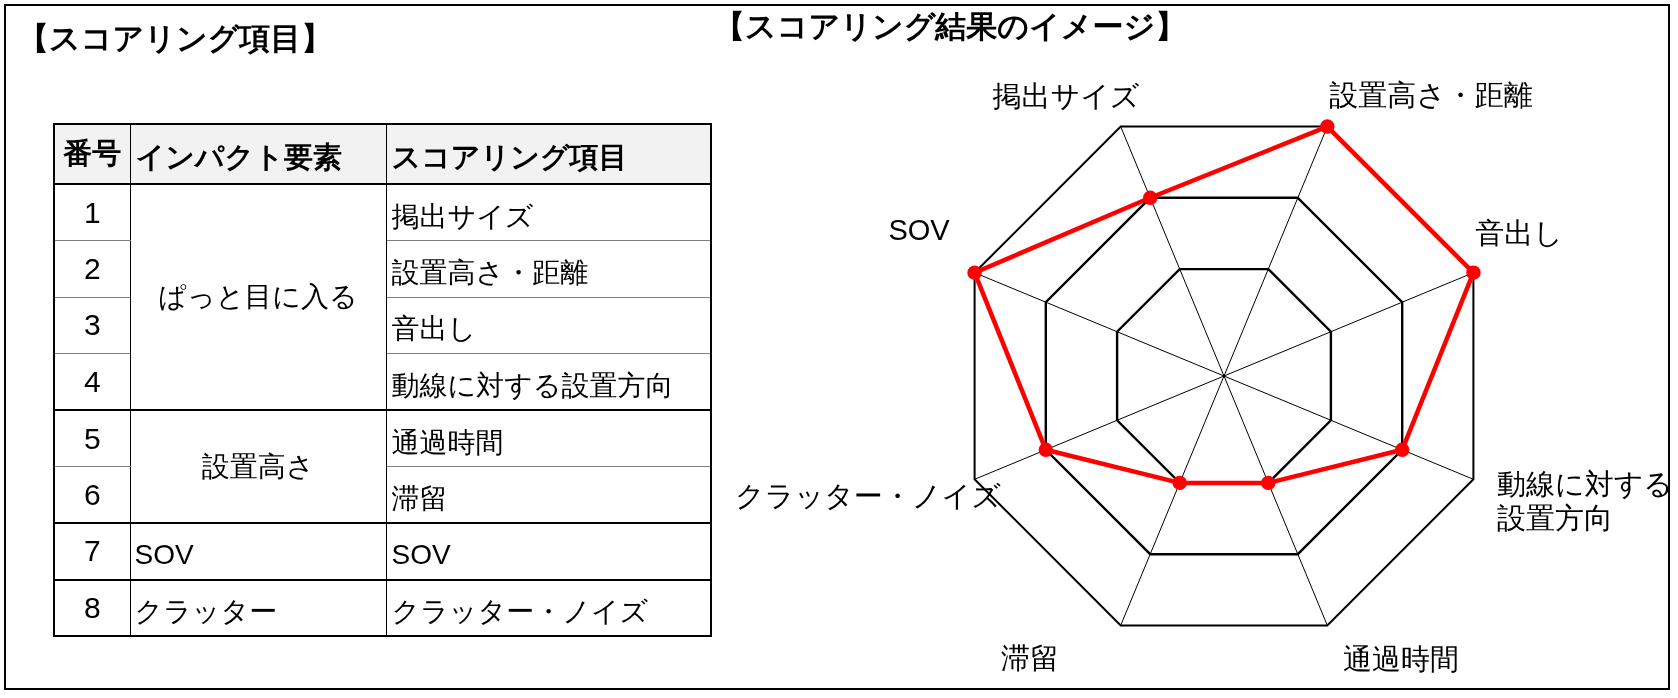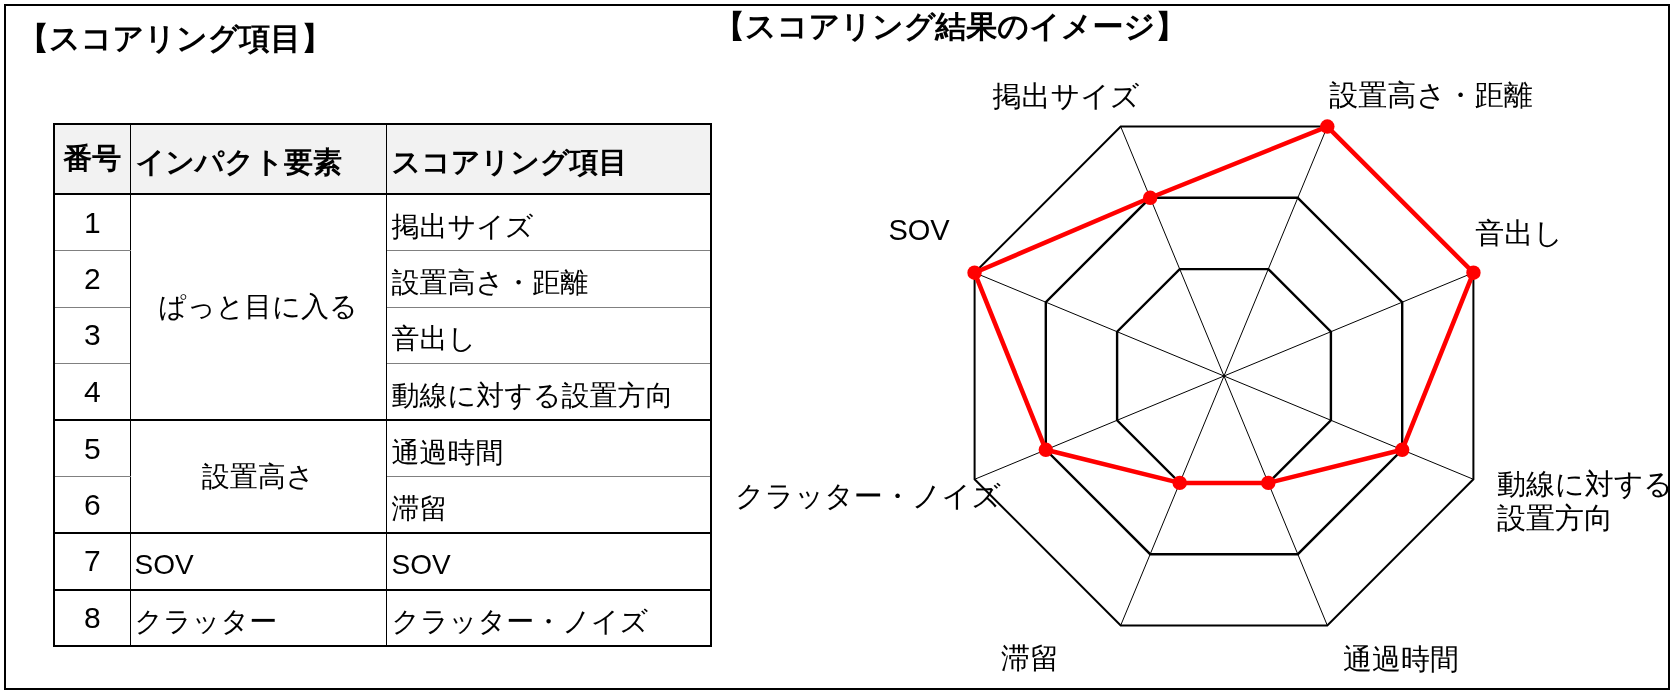--- a/index.html
+++ b/index.html
@@ -29,21 +29,21 @@
   table.score col.c3{width:325px;}
   table.score td,table.score th{
     border:1px solid #808080;box-sizing:border-box;
     font-size:28px;font-weight:normal;overflow:hidden;
     padding:8px 0 0 5px;text-align:left;vertical-align:middle;
     border-left:1px solid #000;border-right:1px solid #000;
   }
   table.score{border:2px solid #000;}
   table.score tr.hdr th{
     background:#f2f2f2;font-weight:bold;font-size:29px;
-    border-top:2px solid #000;border-bottom:2px solid #000;height:70px;
+    border-top:2px solid #000;border-bottom:2px solid #000;height:60px;
   }
   table.score tr.hdr th.num-h{text-align:center;padding:0;}
   table.score tr{height:56.5px;}
   table.score td.num{text-align:center;padding:0;font-size:30px;}
   table.score td.factor-c{text-align:center;padding:12px;}
   table.score td.factor-l{text-align:left;padding-left:4px;}
   table.score tr.grp td{border-top:2px solid #000;}
   table.score tr:last-child td{border-bottom:2px solid #000;}
 
   

